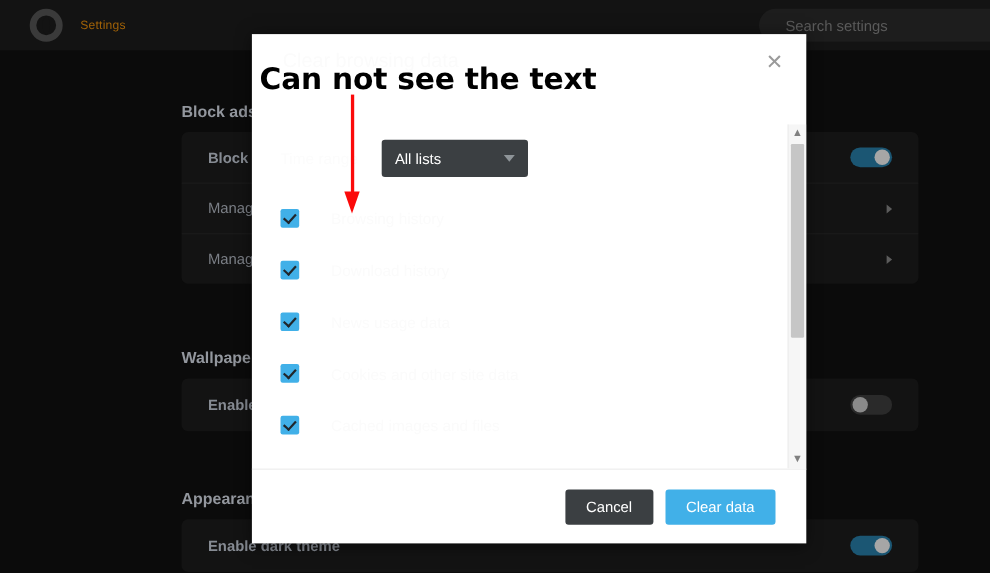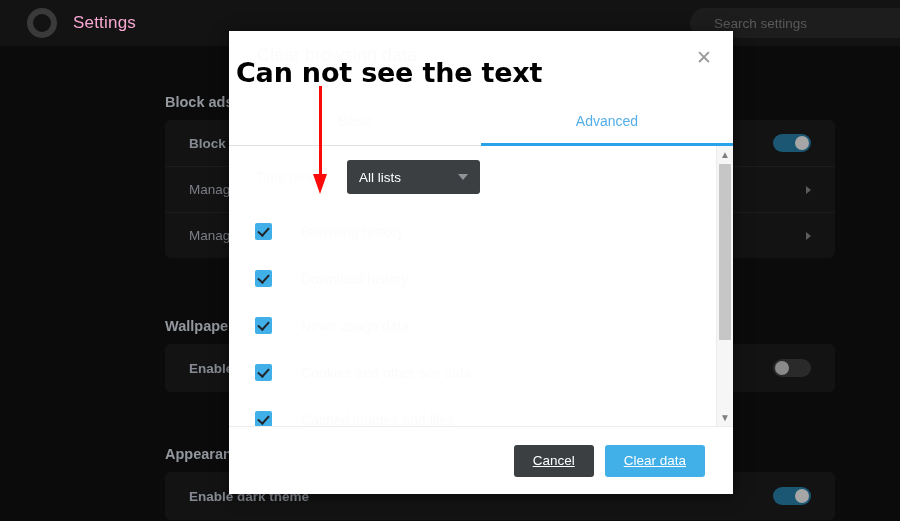--- a/index.html
+++ b/index.html
@@ -42,22 +42,22 @@
     content: "";
     position: absolute;
     top: 50%; left: 50%;
     transform: translate(-50%,-50%);
     width: 7px; height: 16px;
     border-radius: 50%;
     background: #131313;
   }
   .app-title {
     margin-left: 16px;
-    color: #f9a8d4;
-    font-size: 17px;
+    color: #a16207;
+    font-size: 11px;
     letter-spacing: .2px;
   }
   .search-box {
     position: absolute;
     right: 0;
     top: 8px;
     width: 210px;
     height: 30px;
     background: #1d1d1d;
     border-radius: 15px 0 0 15px;
@@ -315,21 +315,20 @@
     height: 32px;
     border-radius: 3px;
     font-size: 13.5px;
     display: flex;
     align-items: center;
     justify-content: center;
     padding: 0 19px;
     cursor: pointer;
     border: 0;
     font-family: "Liberation Sans", sans-serif;
-    text-decoration: underline;
   }
   .btn-cancel { background: #3b3f42; color: #ffffff; }
   .btn-primary { background: #41b0e8; color: #ffffff; text-align: center; }
 
   
   .annot-text {
     position: absolute;
     left: 236px;
     top: 57px;
     font-size: 27px;
@@ -431,24 +430,20 @@
   </div>
 </div>
 
 <div class="dialog">
 
   <div class="dialog-header">
     <div class="dialog-title">Clear browsing data</div>
     <div class="close-btn">✕</div>
   </div>
 
-  <div class="tabs">
-    <div class="tab">Basic</div>
-    <div class="tab active">Advanced</div>
-  </div>
 
   <div class="dialog-body">
     <div class="scroll-area">
 
       <div class="range-row">
         <span class="range-label">Time range</span>
         <div class="select">
           <span class="sel-text">All lists</span>
           <span class="chevron-down"></span>
         </div>

